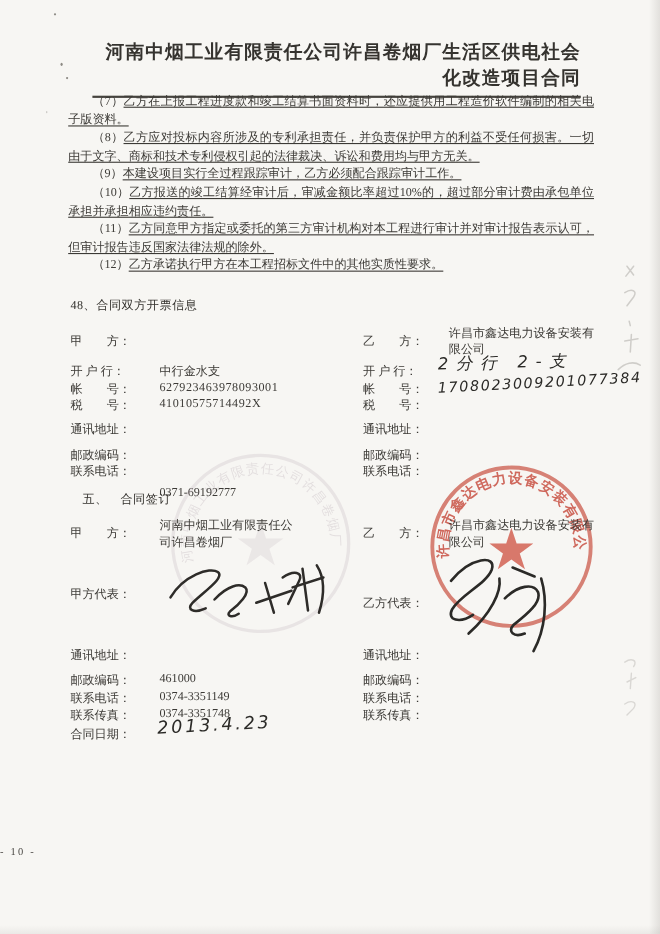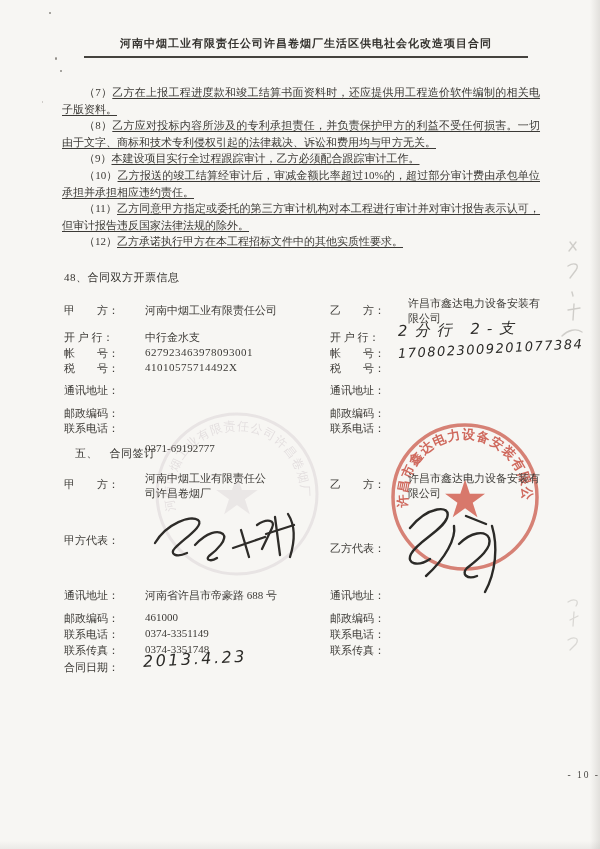--- a/index.html
+++ b/index.html
@@ -9,21 +9,21 @@
       linear-gradient(to left, rgba(150,145,140,0.22), rgba(150,145,140,0) 10px),
       linear-gradient(to top, rgba(150,145,140,0.12), rgba(150,145,140,0) 8px),
       #f7f6f3;
     font-family:"Liberation Serif","DejaVu Serif",serif;
     color:#3a3834;
   }
   .abs{position:absolute;}
   
   .doc-header{
     position:absolute;left:84px;top:36px;width:444px;
-    text-align:center;font-weight:bold;font-size:11px;letter-spacing:1px;
+    text-align:right;font-weight:bold;font-size:17px;letter-spacing:1px;
     color:#35332f;border-bottom:2px solid #45433e;padding-bottom:5px;
   }
   
   .clauses{position:absolute;left:62px;top:84px;width:478px;
     font-size:11px;line-height:16.6px;text-align:justify;color:#3c3a36;}
   .clause{margin:0;text-indent:2em;}
   .clause .u{text-decoration:underline;text-underline-offset:2px;text-decoration-thickness:1px;}
   
   .lbl{font-size:11px;color:#3c3a36;white-space:pre;}
   .val{font-size:11px;color:#3c3a36;}
@@ -33,21 +33,21 @@
   .hand{
     font-family:"DejaVu Sans",sans-serif;font-style:italic;color:#2b2a27;
     transform-origin:left center;white-space:nowrap;
   }
   .hand-bank{font-size:15px;letter-spacing:7px;transform:rotate(-1.5deg);}
   .hand-account{font-size:13px;letter-spacing:1.5px;transform:rotate(-3deg);}
   .hand-date{font-size:16px;letter-spacing:2.5px;transform:rotate(-3deg);}
   
   .stamp{position:absolute;pointer-events:none;}
   
-  .footer{position:absolute;left:0;top:770px;width:600px;text-align:right;
+  .footer{position:absolute;left:0;top:770px;width:600px;text-align:left;
     font-size:9.5px;letter-spacing:2px;color:#4a4844;}
   .speck{position:absolute;background:#8d8a84;border-radius:50%;}
 </style>
 </head>
 <body>
 
 <div class="page">
 
   <div class="speck" style="left:49px;top:12px;width:2px;height:2px;"></div>
   <div class="speck" style="left:55px;top:57px;width:2px;height:3px;"></div>
@@ -61,21 +61,20 @@
     <p class="clause"><span>（8）</span><span class="u">乙方应对投标内容所涉及的专利承担责任，并负责保护甲方的利益不受任何损害。一切由于文字、商标和技术专利侵权引起的法律裁决、诉讼和费用均与甲方无关。</span></p>
     <p class="clause"><span>（9）</span><span class="u">本建设项目实行全过程跟踪审计，乙方必须配合跟踪审计工作。</span></p>
     <p class="clause"><span>（10）</span><span class="u">乙方报送的竣工结算经审计后，审减金额比率超过10%的，超过部分审计费由承包单位承担并承担相应违约责任。</span></p>
     <p class="clause"><span>（11）</span><span class="u">乙方同意甲方指定或委托的第三方审计机构对本工程进行审计并对审计报告表示认可，但审计报告违反国家法律法规的除外。</span></p>
     <p class="clause"><span>（12）</span><span class="u">乙方承诺执行甲方在本工程招标文件中的其他实质性要求。</span></p>
   </div>
 
   <div class="abs heading" style="left:64px;top:270px;">48、合同双方开票信息</div>
 
   <div class="abs lbl" style="left:64px;top:303px;">甲　　方：</div>
-  <div class="abs val" style="left:145px;top:303px;width:185px;">河南中烟工业有限责任公司</div>
   <div class="abs lbl" style="left:64px;top:330px;">开 户 行：</div>
   <div class="abs val" style="left:145px;top:330px;">中行金水支</div>
   <div class="abs lbl" style="left:64px;top:346px;">帐　　号：</div>
   <div class="abs val" style="left:145px;top:346px;letter-spacing:0.5px;text-align:center;">627923463978093001</div>
   <div class="abs lbl" style="left:64px;top:361px;">税　　号：</div>
   <div class="abs val" style="left:145px;top:361px;letter-spacing:0.5px;">41010575714492X</div>
   <div class="abs lbl" style="left:64px;top:383px;">通讯地址：</div>
   <div class="abs lbl" style="left:64px;top:406px;">邮政编码：</div>
   <div class="abs val" style="left:145px;top:406px;"></div>
   <div class="abs lbl" style="left:64px;top:421px;">联系电话：</div>
@@ -145,21 +144,20 @@
     <g fill="none" stroke="#2b2a27" stroke-width="2.4" stroke-linecap="round">
       <path d="M14,32 C32,10 56,8 51,22 C46,35 22,45 15,58 C10,68 22,71 34,63"></path>
       <path d="M30,80 C50,62 60,42 58,30"></path>
       <path d="M63,48 C75,36 89,34 93,42 C97,52 81,64 71,72 C65,78 71,84 81,80"></path>
       <path d="M96,30 C102,50 100,76 89,96"></path>
       <path d="M70,20 L90,28"></path>
     </g>
   </svg>
 
   <div class="abs lbl" style="left:64px;top:588px;">通讯地址：</div>
-  <div class="abs val" style="left:145px;top:588px;width:210px;">河南省许昌市帝豪路 688 号</div>
   <div class="abs lbl" style="left:64px;top:611px;">邮政编码：</div>
   <div class="abs val" style="left:145px;top:611px;">461000</div>
   <div class="abs lbl" style="left:64px;top:627px;">联系电话：</div>
   <div class="abs val" style="left:145px;top:627px;">0374-3351149</div>
   <div class="abs lbl" style="left:64px;top:643px;">联系传真：</div>
   <div class="abs val" style="left:145px;top:643px;">0374-3351748</div>
   <div class="abs lbl" style="left:64px;top:660px;">合同日期：</div>
   <div class="abs hand hand-date" style="left:143px;top:652px;">2013.4.23</div>
 
   <div class="abs lbl" style="left:330px;top:588px;">通讯地址：</div>

